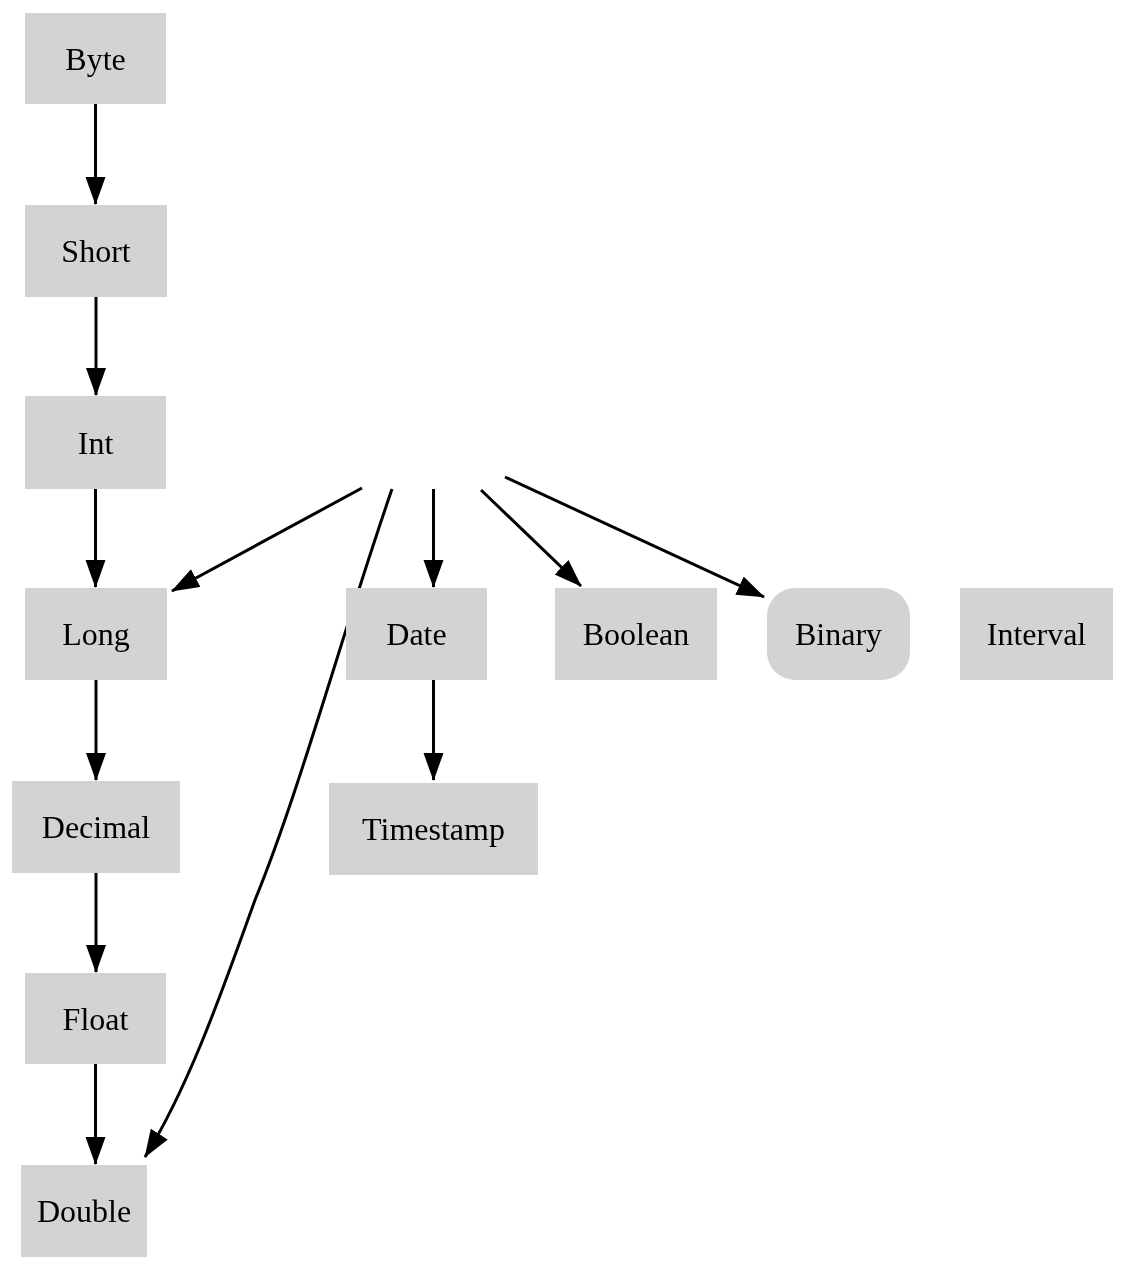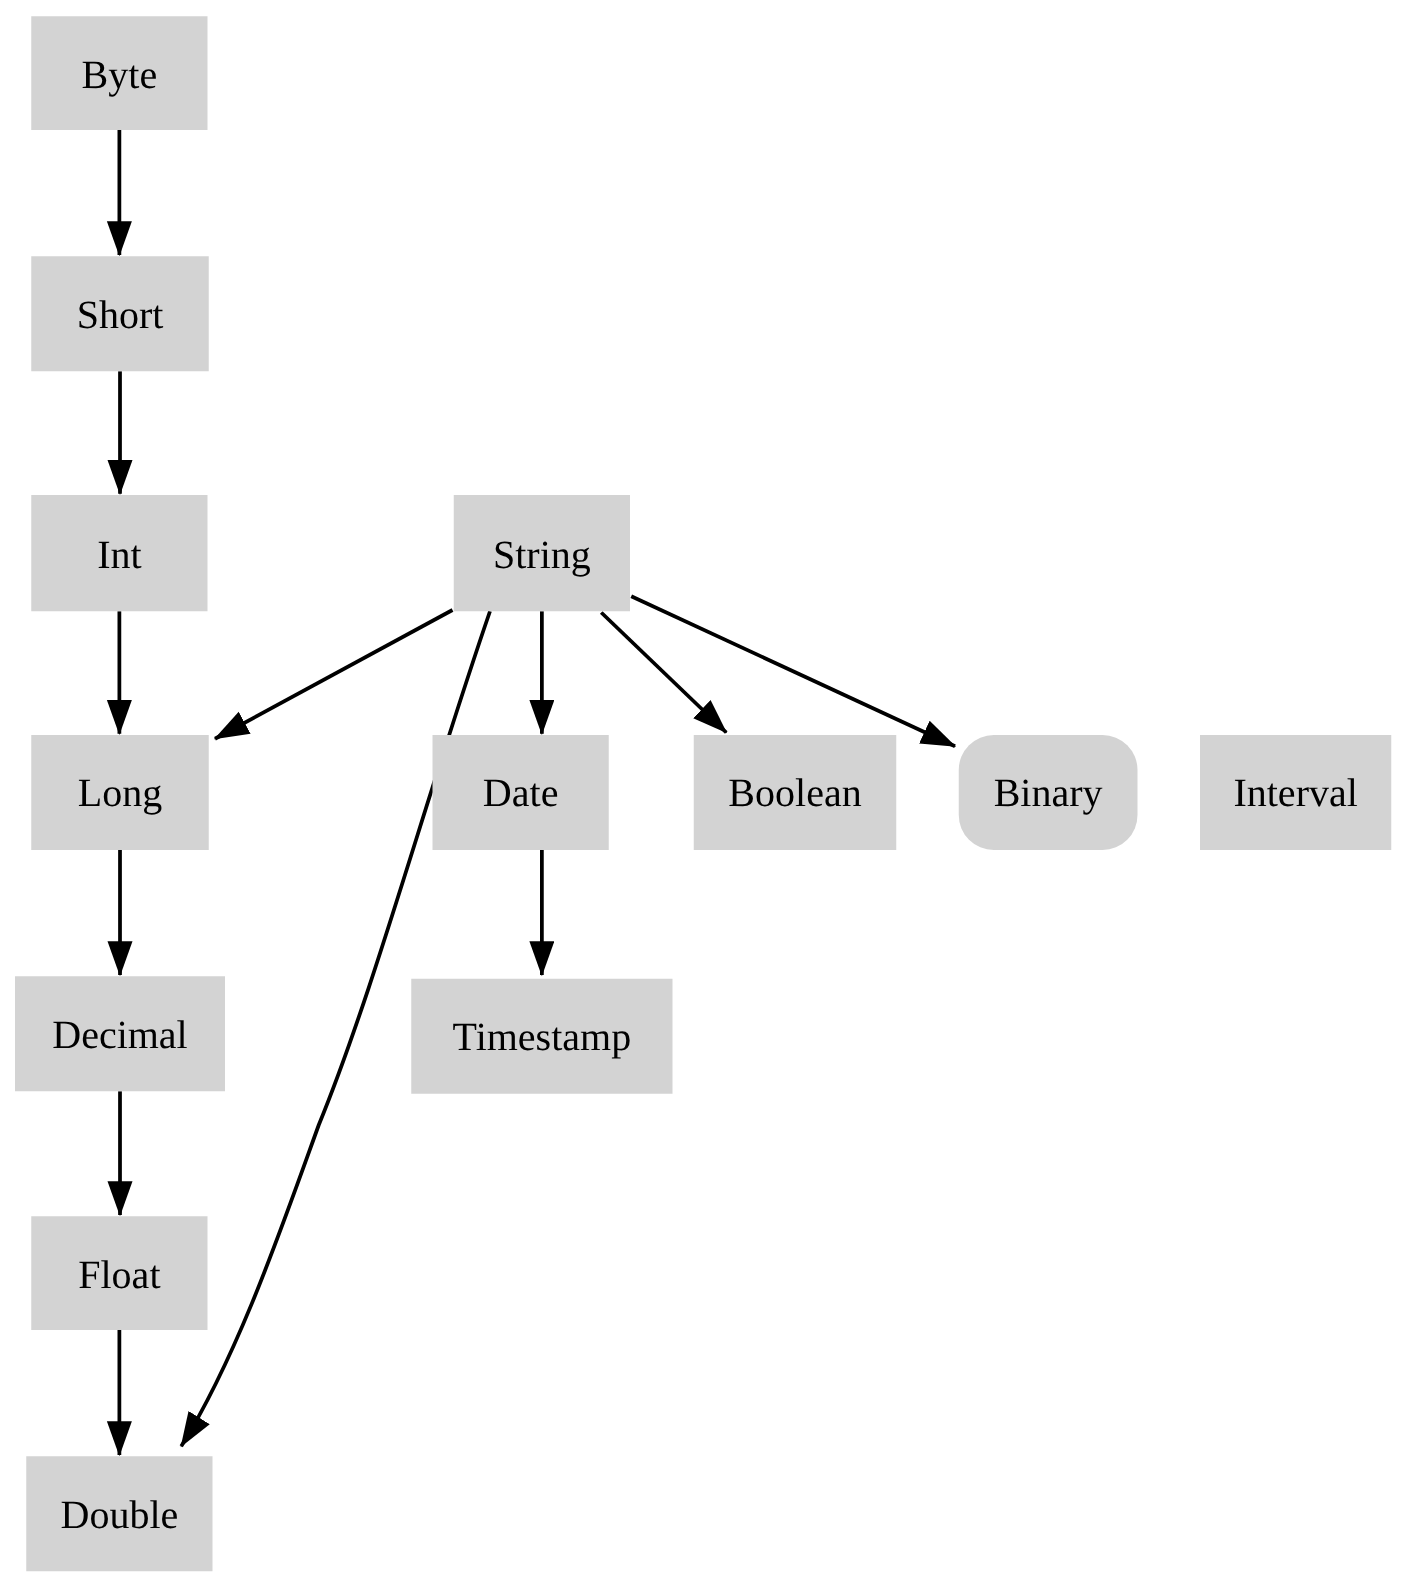--- a/index.html
+++ b/index.html
@@ -49,21 +49,21 @@
   .n-int       { left: 25px;  top: 396px;  width: 141px; height: 93px; }
   .n-string    { left: 363px; top: 396px;  width: 141px; height: 93px; }
   .n-long      { left: 25px;  top: 588px;  width: 142px; height: 92px; }
   .n-date      { left: 346px; top: 588px;  width: 141px; height: 92px; }
   .n-boolean   { left: 555px; top: 588px;  width: 162px; height: 92px; }
   .n-binary    { left: 767px; top: 588px;  width: 143px; height: 92px; border-radius: 28px; }
   .n-interval  { left: 960px; top: 588px;  width: 153px; height: 92px; }
   .n-decimal   { left: 12px;  top: 781px;  width: 168px; height: 92px; }
   .n-timestamp { left: 329px; top: 783px;  width: 209px; height: 92px; }
   .n-float     { left: 25px;  top: 973px;  width: 141px; height: 91px; }
-  .n-double    { left: 21px;  top: 1165px; width: 149px; height: 92px; text-align: center; }
+  .n-double    { left: 21px;  top: 1165px; width: 126px; height: 92px; text-align: center; }
 </style>
 </head>
 <body>
 
 <div class="canvas">
 
   <svg class="edges" viewBox="0 0 1128 1270" xmlns="http://www.w3.org/2000/svg">
     <defs>
       <marker id="arrow" markerUnits="userSpaceOnUse" markerWidth="32" markerHeight="22" refX="27" refY="10" orient="auto">
         <path d="M0,0 L28,10 L0,20 Z"></path>
@@ -80,21 +80,20 @@
     <path class="edge" marker-end="url(#arrow)" d="M433.5,489 L433.5,587"></path>
     <path class="edge" marker-end="url(#arrow)" d="M481,490 L581,586"></path>
     <path class="edge" marker-end="url(#arrow)" d="M505,477 L764,597"></path>
     <path class="edge" marker-end="url(#arrow)" d="M392,489 C340,640 300,790 255,900 C225,983 190,1085 145,1157"></path>
     <path class="edge" marker-end="url(#arrow)" d="M433.5,680 L433.5,780"></path>
   </svg>
 
   <div class="node n-byte">Byte</div>
   <div class="node n-short">Short</div>
   <div class="node n-int">Int</div>
-  <div class="node n-string">String</div>
   <div class="node n-long">Long</div>
   <div class="node n-date">Date</div>
   <div class="node n-boolean">Boolean</div>
   <div class="node n-binary">Binary</div>
   <div class="node n-interval">Interval</div>
   <div class="node n-decimal">Decimal</div>
   <div class="node n-timestamp">Timestamp</div>
   <div class="node n-float">Float</div>
   <div class="node n-double">Double</div>
 

